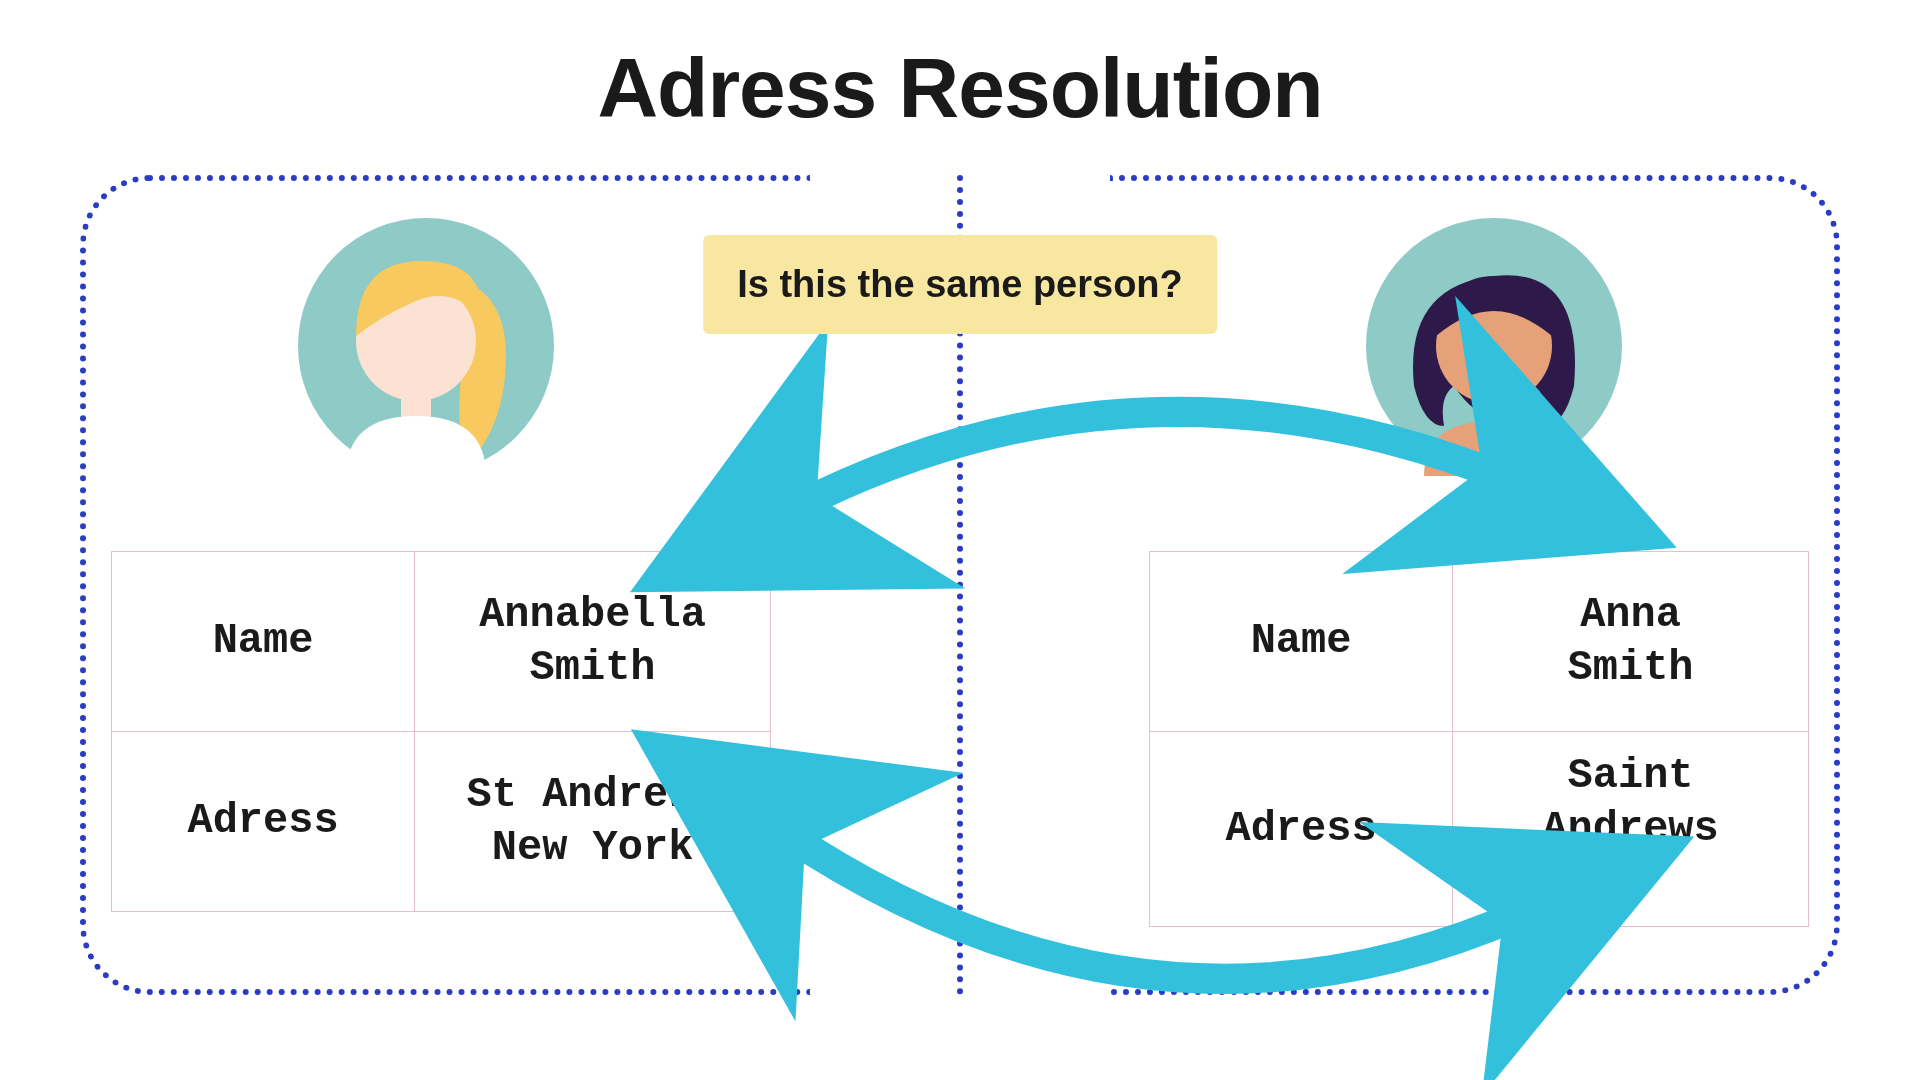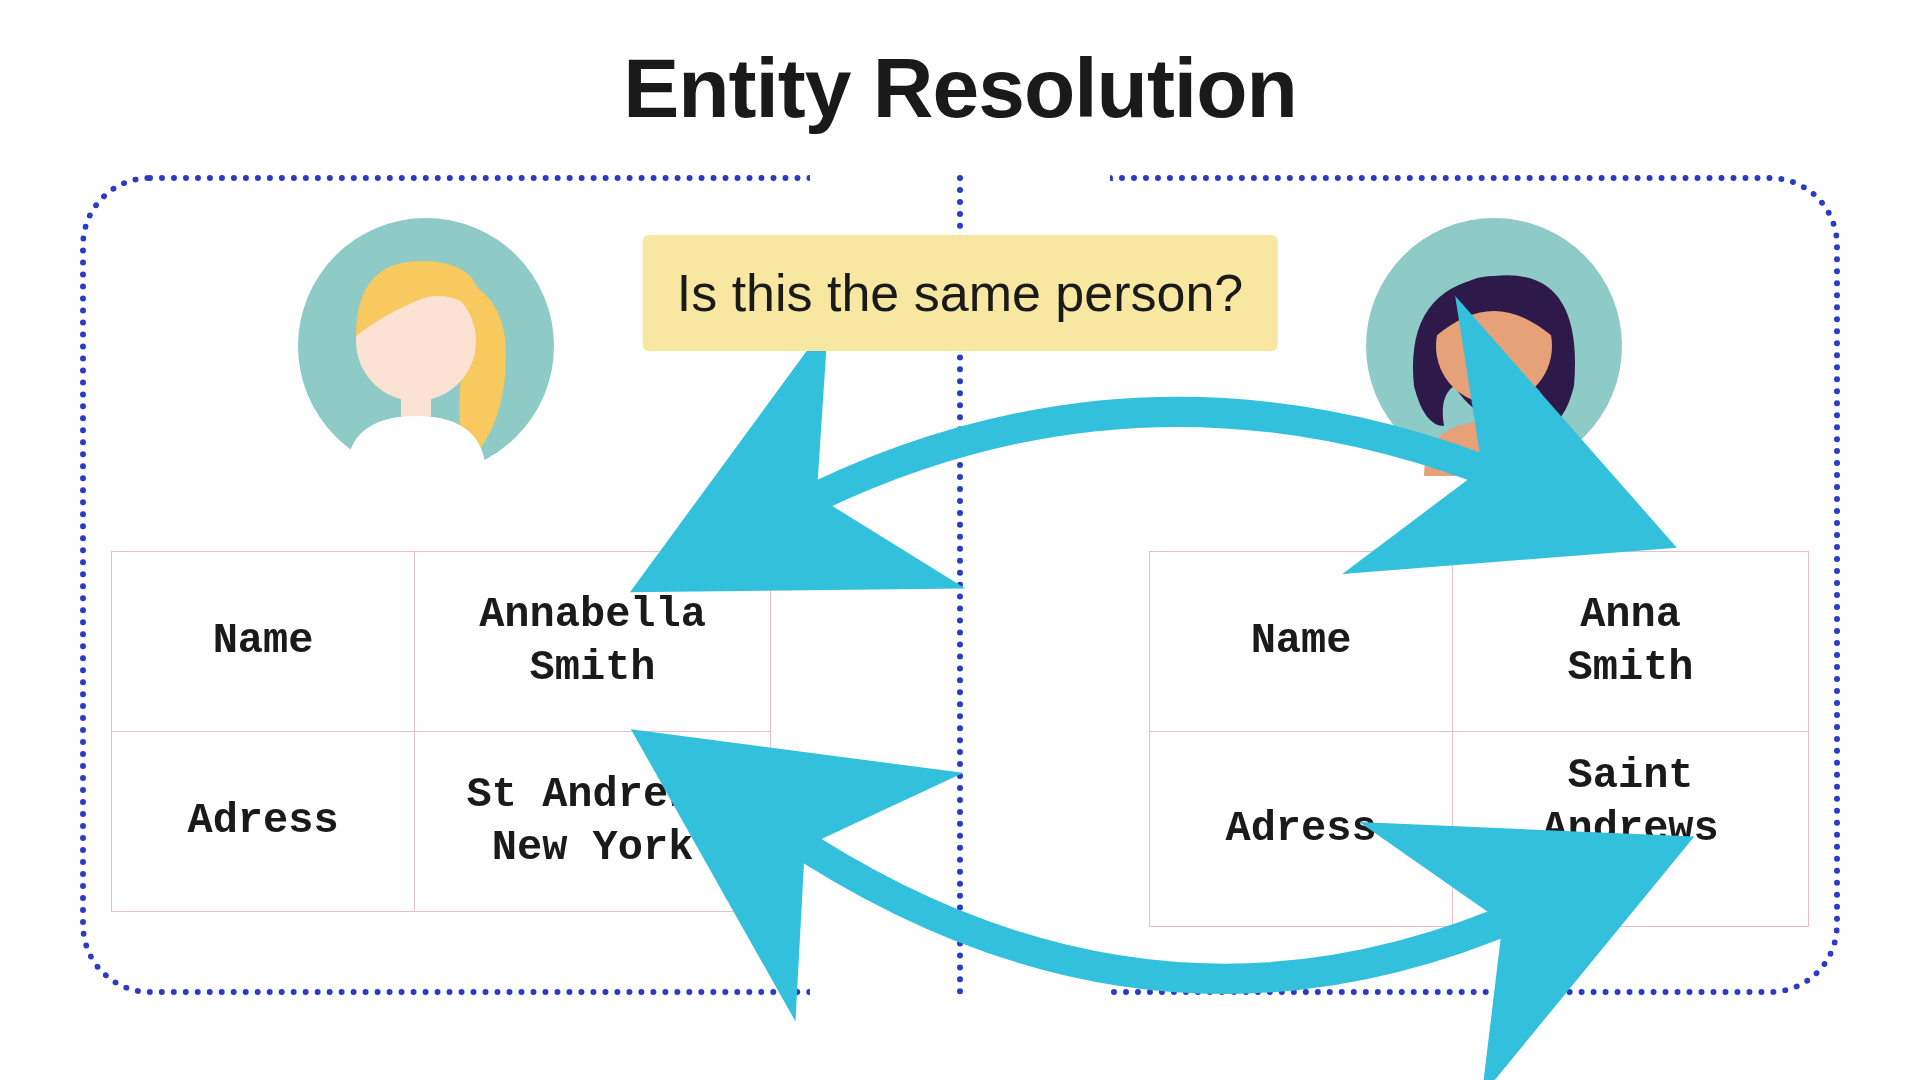--- a/index.html
+++ b/index.html
@@ -74,39 +74,39 @@
   .data-table td.label { width: 46%; }
   .data-table td.value { width: 54%; }
 
   .question {
     position: absolute;
     top: 235px;
     left: 50%;
     transform: translateX(-50%);
     background: #f7e7a1;
     padding: 28px 34px;
-    font-size: 52px;
-    font-weight: 400;
+    font-size: 38px;
+    font-weight: 700;
     border-radius: 6px;
     white-space: nowrap;
     z-index: 5;
   }
   .arrows {
     position: absolute;
     left: 0; top: 0;
     width: 1920px;
     height: 1080px;
     z-index: 4;
     pointer-events: none;
   }
 </style>
 </head>
 <body>
 
-<h1 class="title">Entity Resolution</h1>
+<h1 class="title">Adress Resolution</h1>
 
 <div class="panel panel-left">
   <div class="avatar">
     <svg viewBox="0 0 260 260" width="260" height="260">
       <circle cx="130" cy="130" r="128" fill="#8ecac6"></circle>
 
       <path d="M150 60 q60 10 60 80 q0 70 -40 110 q-10 -40 -5 -90 q3 -60 -15 -100 z" fill="#f7c95f"></path>
 
       <circle cx="120" cy="125" r="60" fill="#fbe2d2"></circle>
 

